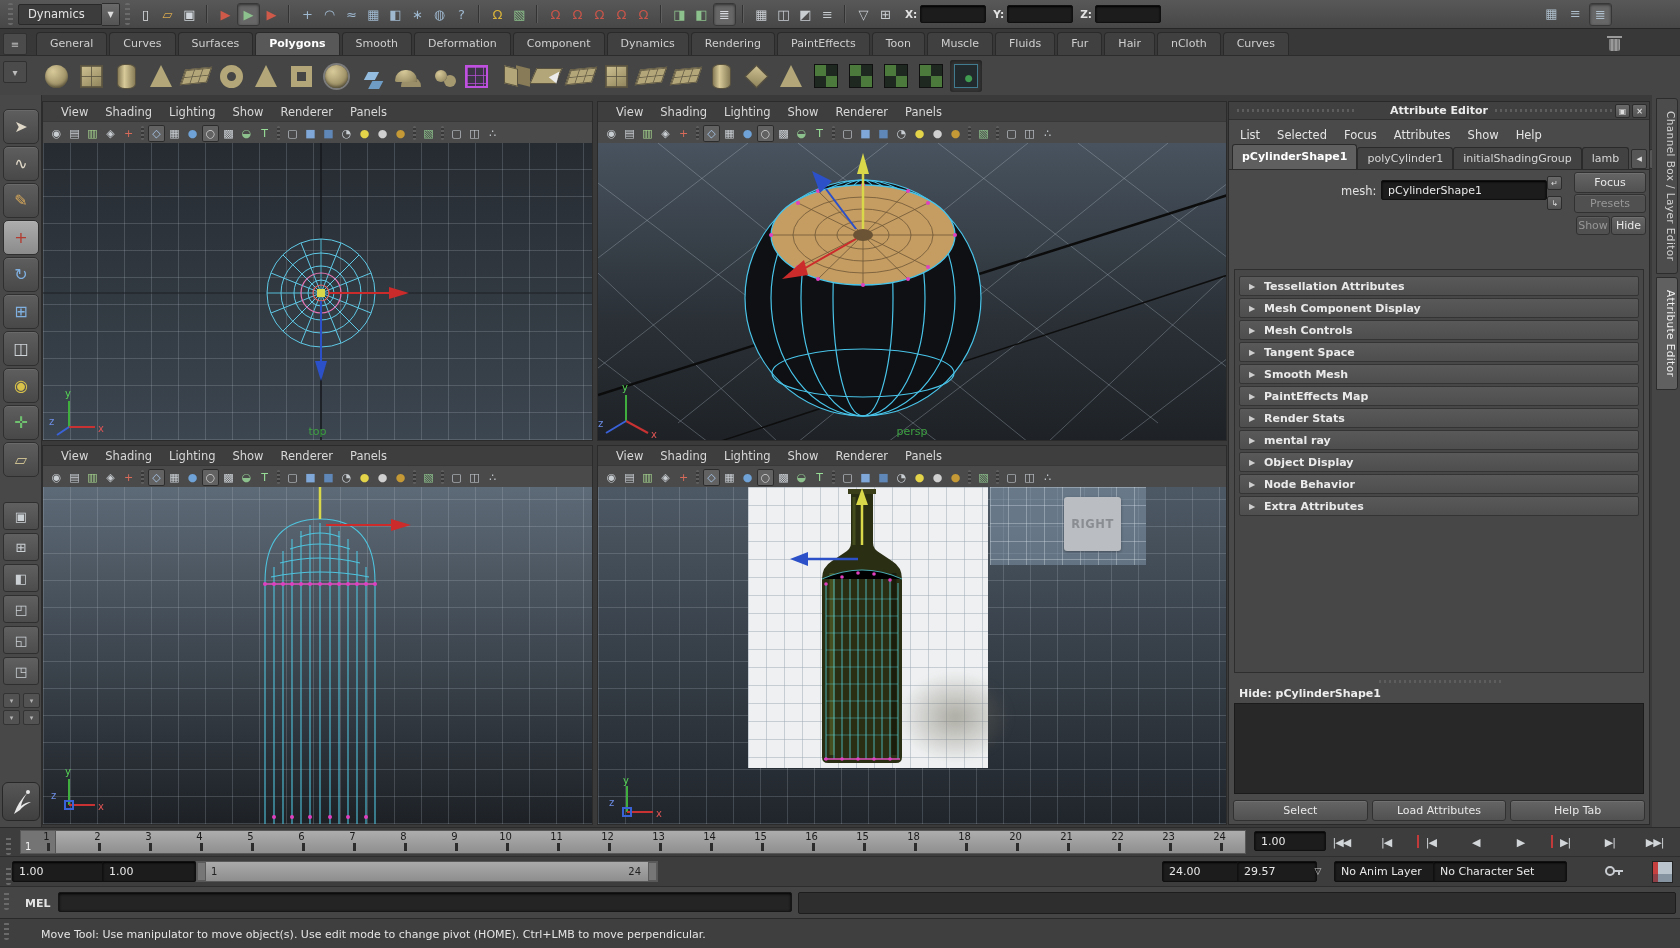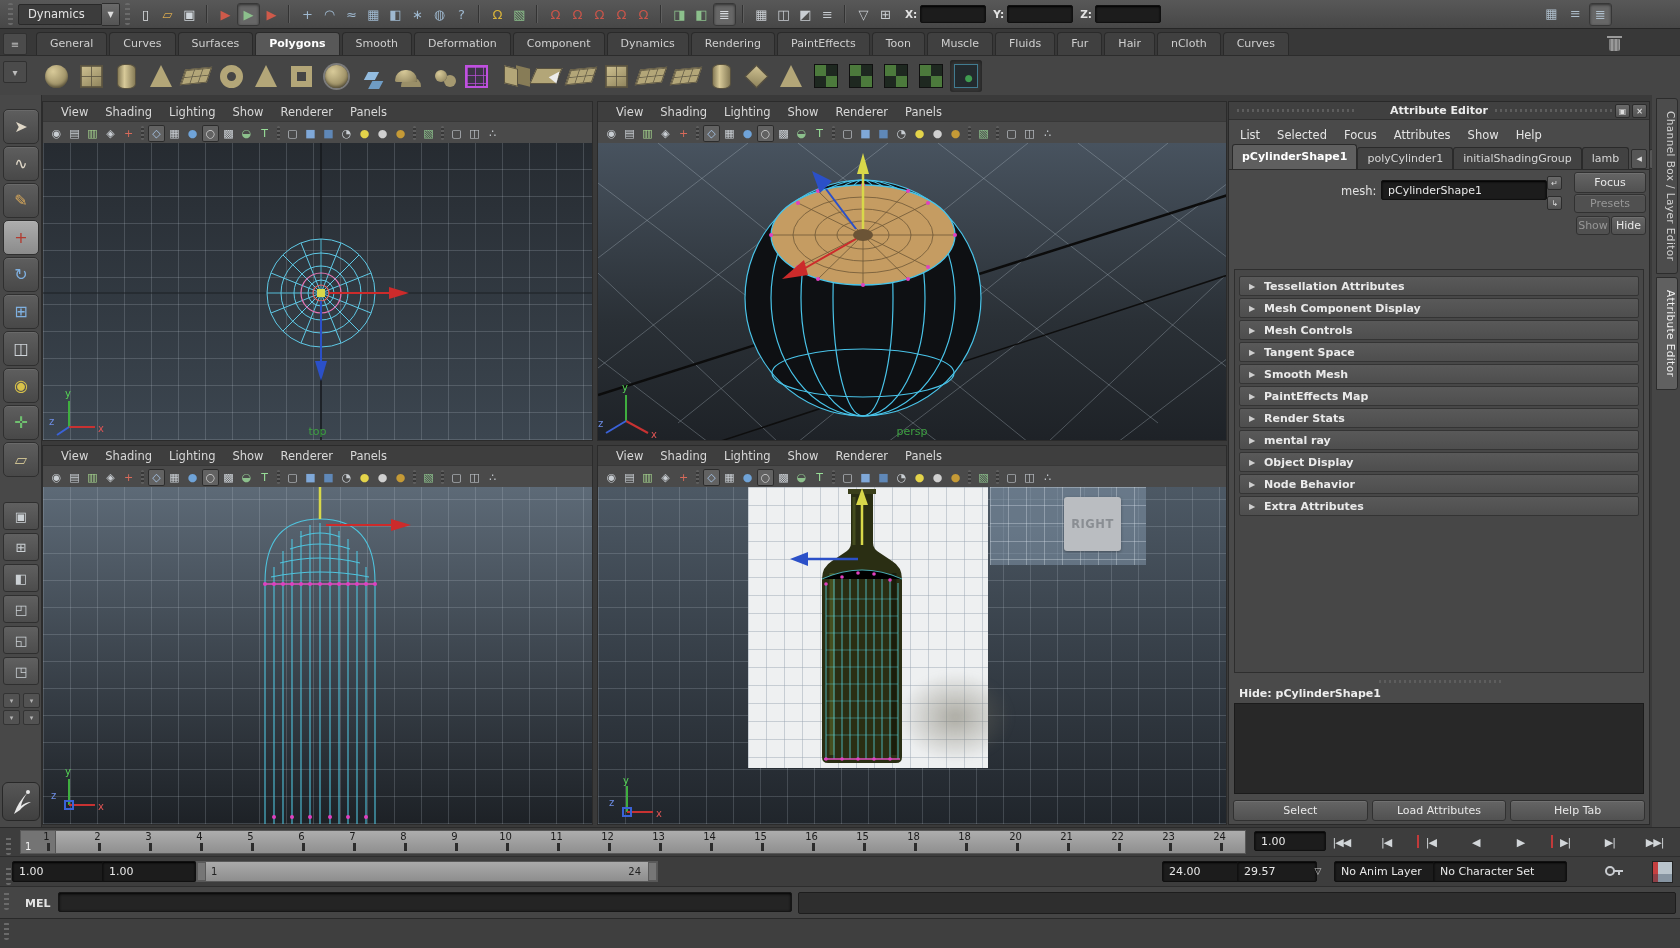--- a/index.html
+++ b/index.html
@@ -1001,13 +1001,14 @@
 </div>
 
 <div id="melbar" class="abs">
   <div class="grip" style="margin-left:4px;height:20px"></div>
   <span id="mel-label">MEL</span>
   <span id="mel-input"></span>
   <span id="mel-output"></span>
 </div>
 <div id="helpline" class="abs">
   <div class="grip" style="margin-left:4px;height:18px"></div>
+  <span id="help-text">Move Tool: Use manipulator to move object(s). Use edit mode to change pivot (HOME).  Ctrl+LMB to move perpendicular.</span>
 </div>
 
 </body></html>

